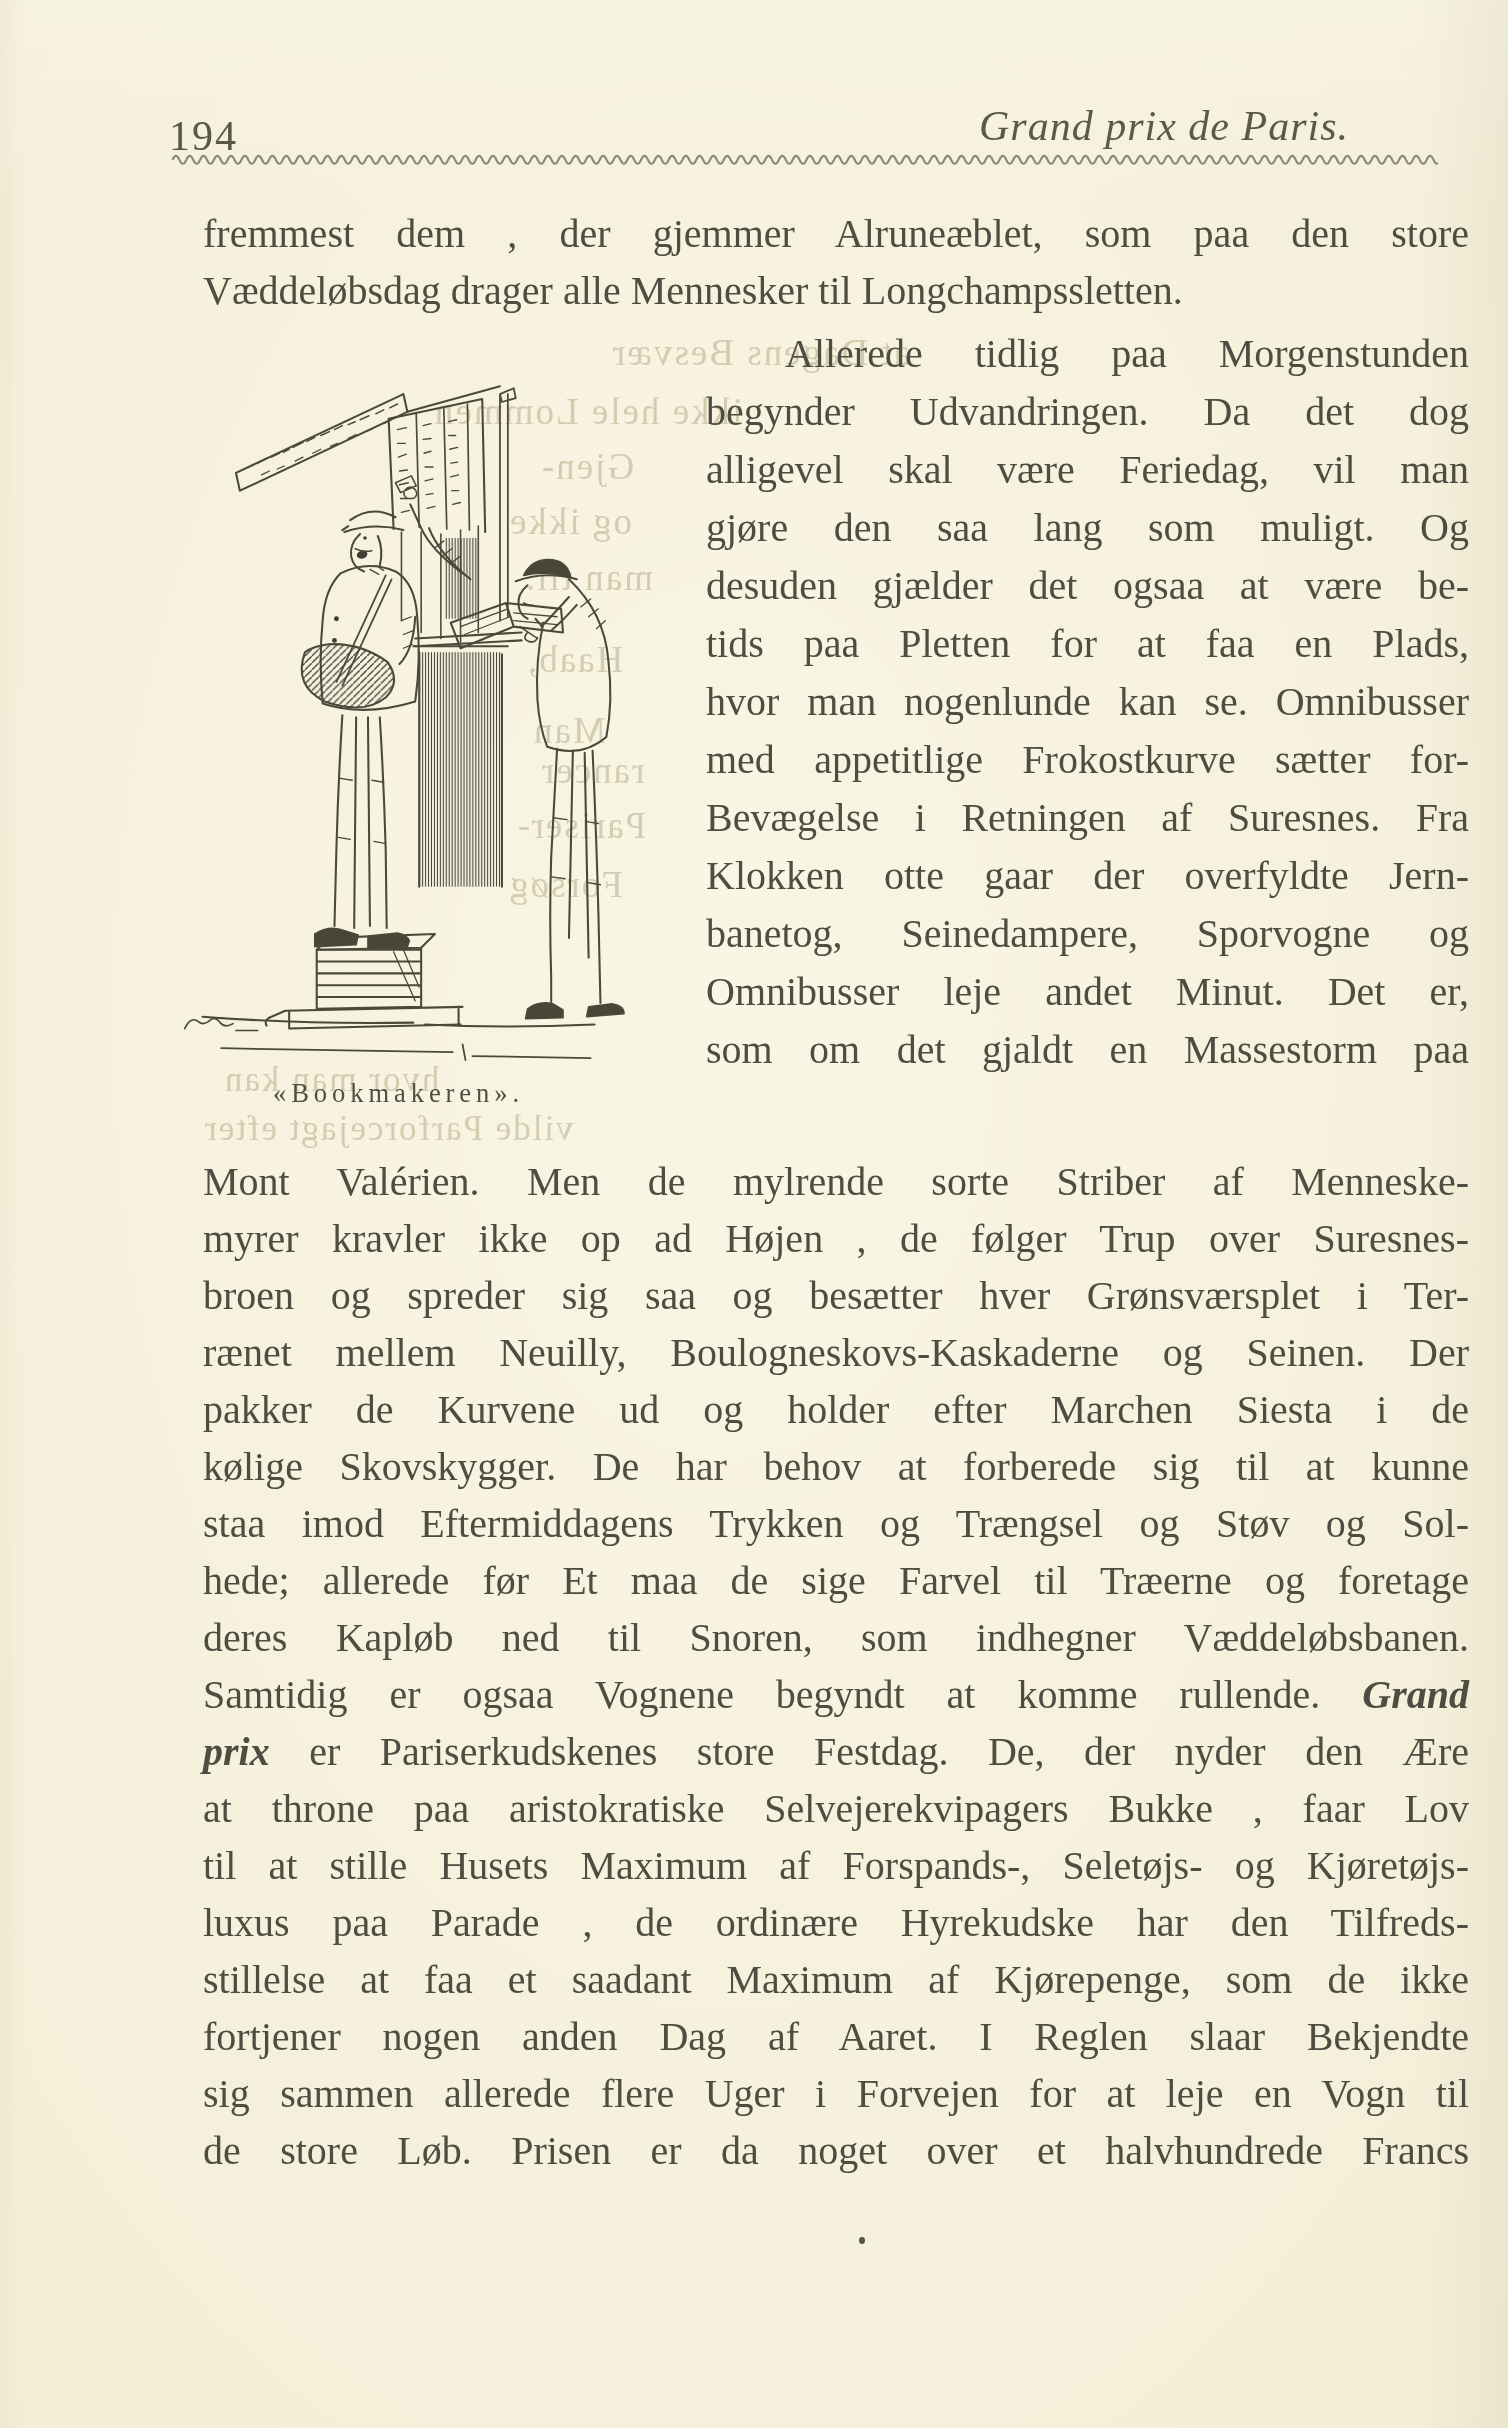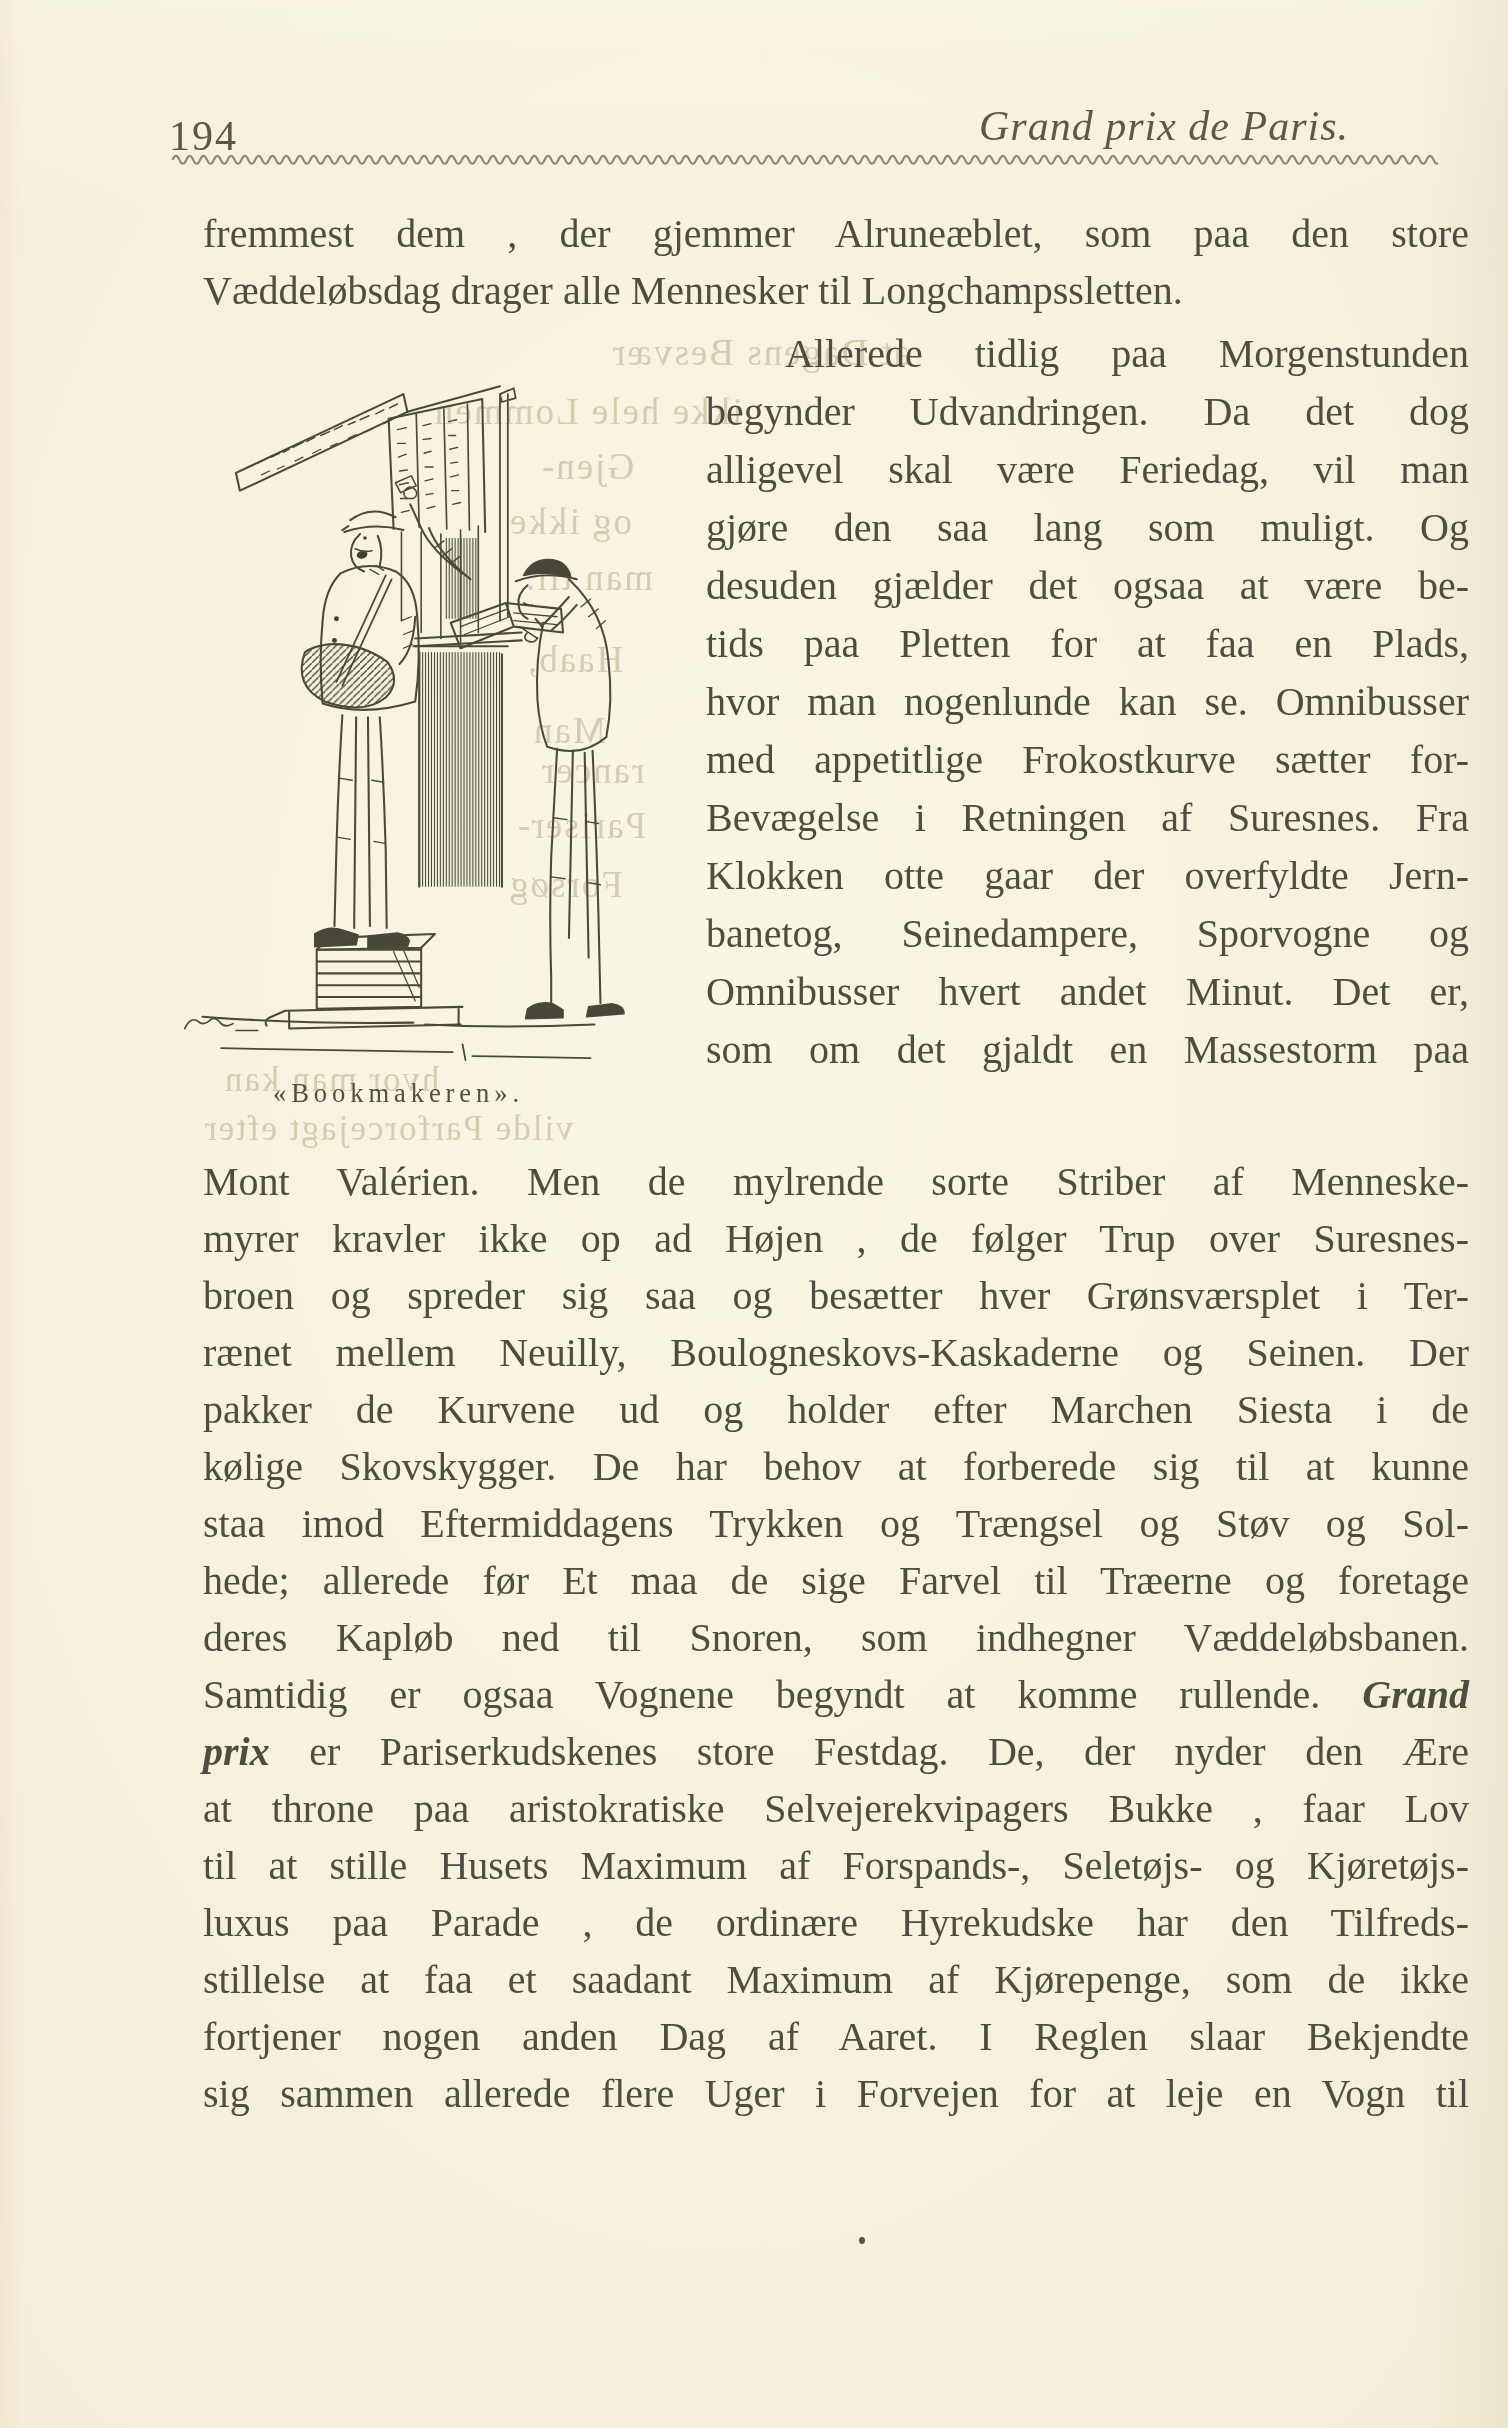--- a/index.html
+++ b/index.html
@@ -73,41 +73,42 @@
     <div class="tline"><span>begynder Udvandringen. Da det dog</span></div>
     <div class="tline"><span>alligevel skal være Feriedag, vil man</span></div>
     <div class="tline"><span>gjøre den saa lang som muligt. Og</span></div>
     <div class="tline"><span>desuden gjælder det ogsaa at være be-</span></div>
     <div class="tline"><span>tids paa Pletten for at faa en Plads,</span></div>
     <div class="tline"><span>hvor man nogenlunde kan se. Omnibusser</span></div>
     <div class="tline"><span>med appetitlige Frokostkurve sætter for-</span></div>
     <div class="tline"><span>Bevægelse i Retningen af Suresnes. Fra</span></div>
     <div class="tline"><span>Klokken otte gaar der overfyldte Jern-</span></div>
     <div class="tline"><span>banetog, Seinedampere, Sporvogne og</span></div>
-    <div class="tline"><span>Omnibusser hvert andet Minut. Det er,</span></div>
+    <div class="tline"><span>Omnibusser leje andet Minut. Det er,</span></div>
     <div class="tline"><span>som om det gjaldt en Massestorm paa</span></div>
   </div>
 <div id="full-block" class="tblock">
     <div class="tline"><span>Mont Valérien. Men de mylrende sorte Striber af Menneske-</span></div>
     <div class="tline"><span>myrer kravler ikke op ad Højen , de følger Trup over Suresnes-</span></div>
     <div class="tline"><span>broen og spreder sig saa og besætter hver Grønsværsplet i Ter-</span></div>
     <div class="tline"><span>rænet mellem Neuilly, Boulogneskovs-Kaskaderne og Seinen. Der</span></div>
     <div class="tline"><span>pakker de Kurvene ud og holder efter Marchen Siesta i de</span></div>
     <div class="tline"><span>kølige Skovskygger. De har behov at forberede sig til at kunne</span></div>
     <div class="tline"><span>staa imod Eftermiddagens Trykken og Trængsel og Støv og Sol-</span></div>
     <div class="tline"><span>hede; allerede før Et maa de sige Farvel til Træerne og foretage</span></div>
     <div class="tline"><span>deres Kapløb ned til Snoren, som indhegner Væddeløbsbanen.</span></div>
     <div class="tline"><span>Samtidig er ogsaa Vognene begyndt at komme rullende. </span><span class="it">Grand</span></div>
     <div class="tline"><span class="it">prix</span><span> er Pariserkudskenes store Festdag. De, der nyder den Ære</span></div>
     <div class="tline"><span>at throne paa aristokratiske Selvejerekvipagers Bukke , faar Lov</span></div>
     <div class="tline"><span>til at stille Husets Maximum af Forspands-, Seletøjs- og Kjøretøjs-</span></div>
     <div class="tline"><span>luxus paa Parade , de ordinære Hyrekudske har den Tilfreds-</span></div>
     <div class="tline"><span>stillelse at faa et saadant Maximum af Kjørepenge, som de ikke</span></div>
     <div class="tline"><span>fortjener nogen anden Dag af Aaret. I Reglen slaar Bekjendte</span></div>
     <div class="tline"><span>sig sammen allerede flere Uger i Forvejen for at leje en Vogn til</span></div>
+    <div class="tline"><span>de store Løb. Prisen er da noget over et halvhundrede Francs</span></div>
   </div>
 
 <svg id="illustration" viewBox="0 0 470 760" aria-hidden="true">
   <defs>
     <pattern id="hatchV" width="6" height="8" patternUnits="userSpaceOnUse">
       <path d="M1.5,0 V8 M4.5,0 V8" stroke="#45443a" stroke-width="1.1"></path>
     </pattern>
     <pattern id="hatchD" width="7" height="7" patternUnits="userSpaceOnUse">
       <path d="M-1,8 L8,-1" stroke="#403f34" stroke-width="1.3"></path>
     </pattern>

